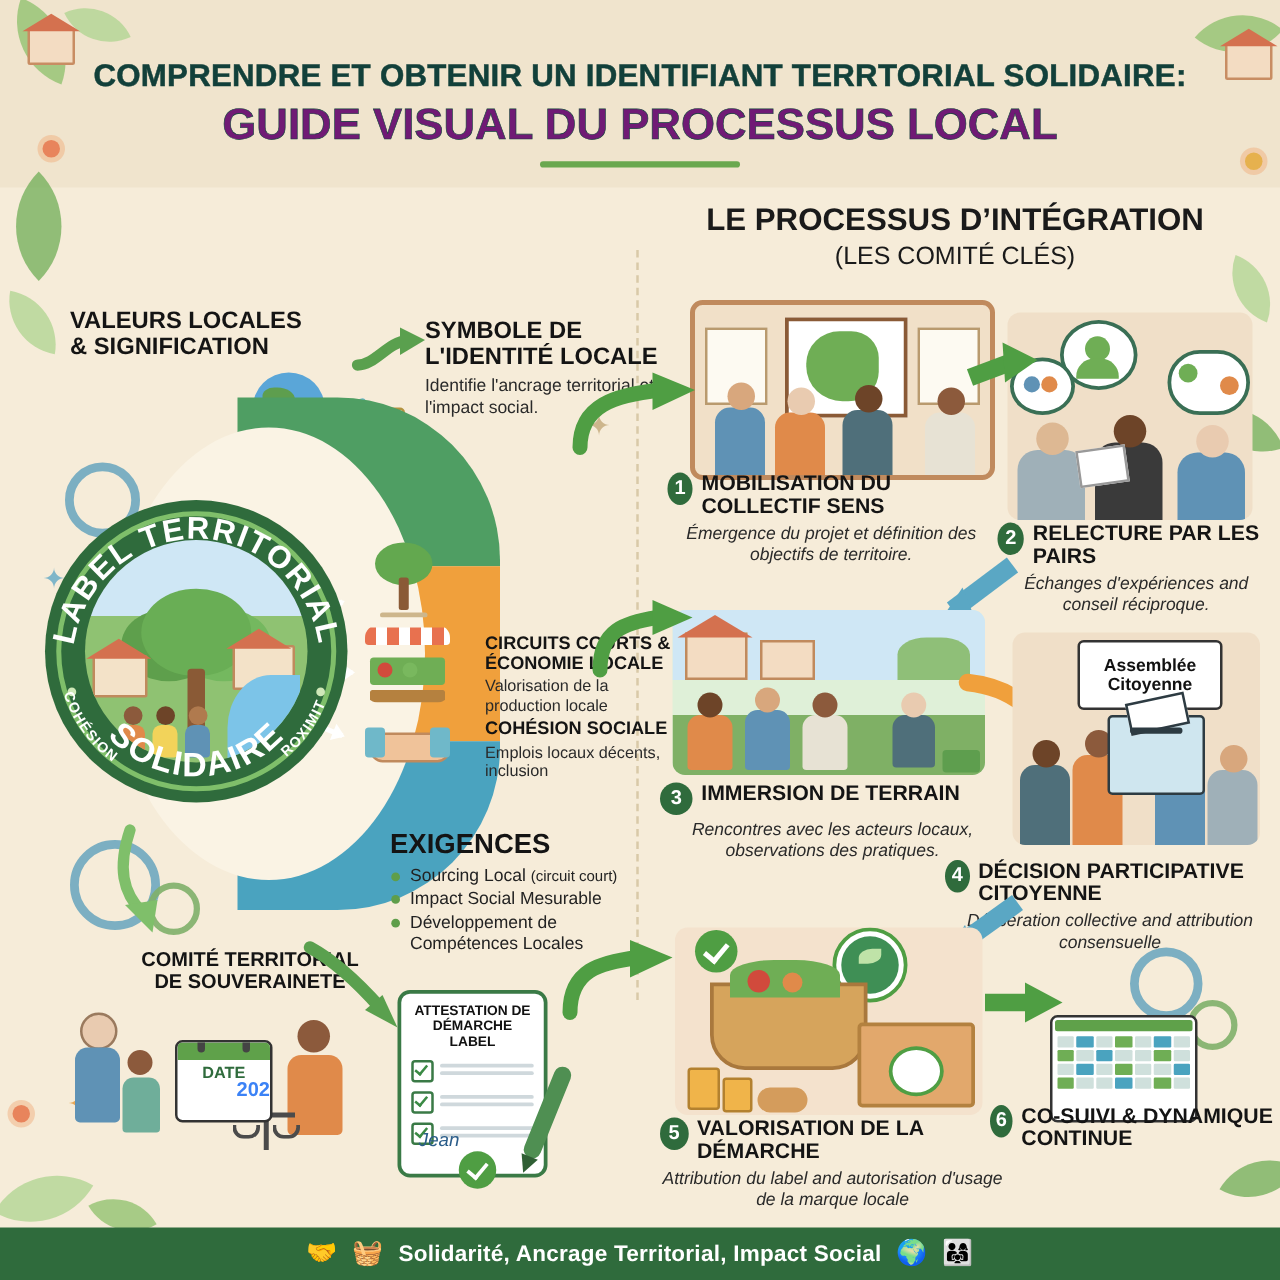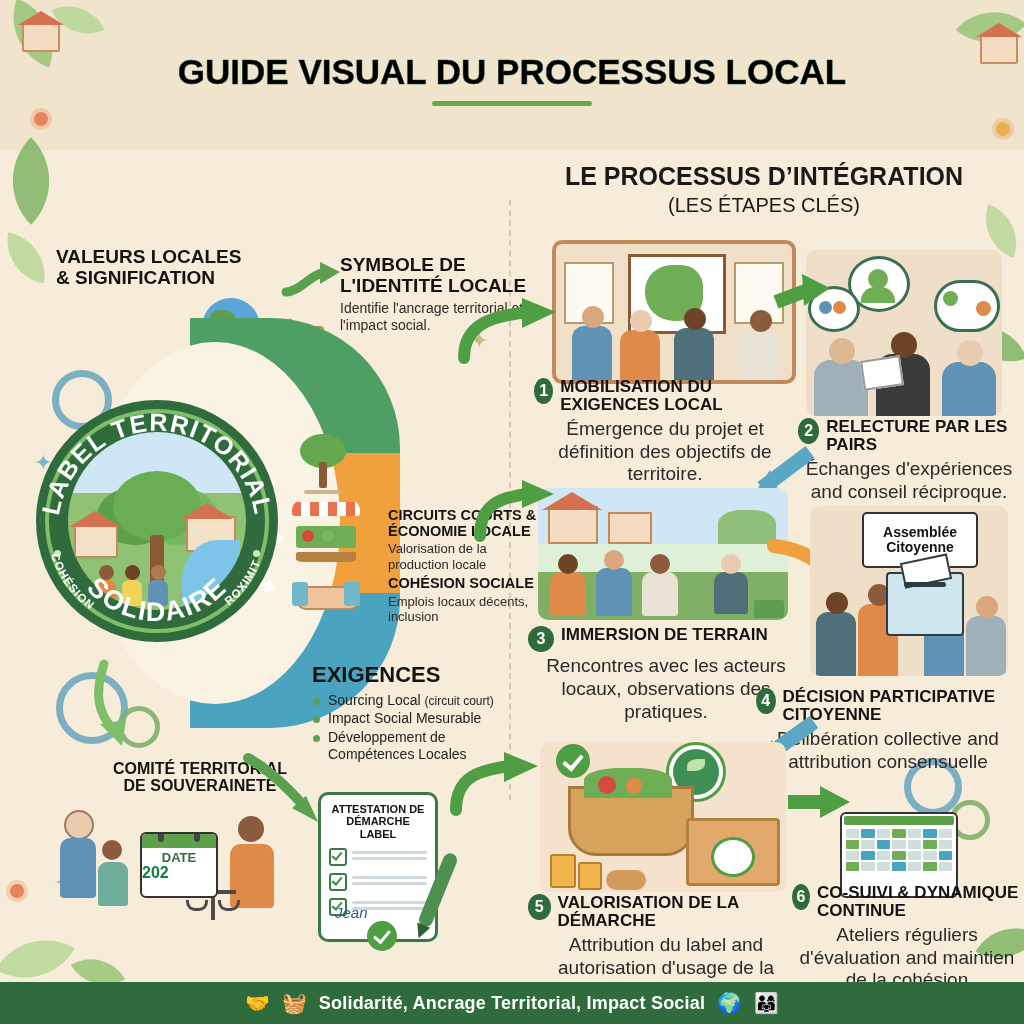--- a/index.html
+++ b/index.html
@@ -33,21 +33,21 @@
 
   
   .hdr{position:absolute;left:60px;right:60px;top:48px;text-align:center;}
   .hdr .l1{
     font-size:25px;font-weight:bold;letter-spacing:.2px;
     color:#12403a;line-height:1.1;
     text-transform:uppercase;
     -webkit-text-stroke:.4px #12403a;
   }
   .hdr .l2{
-    font-size:35px;font-weight:bold;color:#000000;
+    font-size:35px;font-weight:bold;color:#701a75;
     line-height:1.12;margin-top:4px;text-transform:uppercase;
     -webkit-text-stroke:.5px #12403a;
   }
   .hdr .rule{width:160px;height:5px;background:#6aa84f;border-radius:3px;margin:10px auto 0;}
 
   
   .coltitle{position:absolute;text-align:center;color:#1a1a1a;}
   .coltitle .t{font-size:25px;font-weight:bold;line-height:1.1;}
   .coltitle .s{font-size:20px;line-height:1.2;margin-top:2px;}
   #col-left-title{left:36px;width:464px;top:163px;}
@@ -118,21 +118,21 @@
   
   .card{position:absolute;border-radius:10px;overflow:hidden;}
   .ph{position:absolute;inset:0;}
 
   
   .step{position:absolute;}
   .step .num{display:inline-flex;align-items:center;justify-content:center;
     width:26px;height:26px;border-radius:50%;background:#2f6b3c;color:#fff;
     font-size:16px;font-weight:bold;vertical-align:top;}
   .step .hd{font-size:17px;}
-  .step .bd{font-size:19px;margin-top:3px;}
+  .step .bd{font-size:14px;margin-top:3px;font-style:italic;}
   .step-row{display:flex;gap:7px;align-items:flex-start;}
 
   
   .arrow{position:absolute;}
   .arrow svg{display:block;overflow:visible;}
 
   
   #attestation{position:absolute;left:318px;top:792px;width:120px;height:150px;
     background:#fff;border:3px solid #3a7a46;border-radius:10px;padding:8px 8px 0;box-sizing:border-box;}
   #attestation .t{font-size:11px;font-weight:bold;text-align:center;line-height:1.12;color:#111;}
@@ -150,21 +150,21 @@
 
   
   #assemblee{position:absolute;left:862px;top:512px;width:112px;height:52px;background:#fff;
     border:2px solid #333;border-radius:5px;display:flex;align-items:center;justify-content:center;
     font-size:14px;font-weight:bold;text-align:center;line-height:1.1;color:#111;}
 
   
   #calendar{position:absolute;left:140px;top:832px;width:74px;height:62px;background:#fff;border:2px solid #333;border-radius:6px;overflow:hidden;}
   #calendar .top{height:14px;background:#5fa14a;}
   #calendar .d{text-align:center;font-weight:bold;color:#2f6b3c;font-size:13px;margin-top:3px;line-height:1.05;}
-  #calendar .y{text-align:left;font-weight:bold;color:#15803d;font-size:16px;line-height:1;}
+  #calendar .y{text-align:right;font-weight:bold;color:#3b82f6;font-size:16px;line-height:1;}
   .cal-peg{position:absolute;top:-4px;width:6px;height:12px;background:#444;border-radius:3px;}
 
   
   #gridcal{position:absolute;left:840px;top:812px;width:118px;height:86px;background:#fff;border:2px solid #333;border-radius:6px;padding:4px;box-sizing:border-box;}
   #gridcal .gtop{height:9px;background:#5fa14a;border-radius:2px;margin:-2px -2px 4px;}
   #gridcal .g{display:grid;grid-template-columns:repeat(7,1fr);gap:2px;}
   #gridcal .g i{display:block;height:9px;background:#cfe0dc;border-radius:1px;}
   #gridcal .g i.on{background:#4aa3bf;}
   #gridcal .g i.gr{background:#6fae55;}
 
@@ -210,27 +210,28 @@
   <div class="sparkle" style="left:470px;top:330px;color:#cdb68c">✦</div>
 
   <div class="gear" style="left:52px;top:370px;width:46px;height:46px"></div>
   <div class="gear g" style="left:128px;top:386px;width:30px;height:30px;border-width:5px"></div>
   <div class="gear" style="left:56px;top:672px;width:58px;height:58px"></div>
   <div class="gear g" style="left:118px;top:706px;width:32px;height:32px;border-width:5px"></div>
   <div class="gear" style="left:904px;top:758px;width:44px;height:44px"></div>
   <div class="gear g" style="left:950px;top:800px;width:30px;height:30px;border-width:5px"></div>
 
   <div class="hdr">
+    <div class="l1">COMPRENDRE ET OBTENIR UN IDENTIFIANT TERRTORIAL SOLIDAIRE:</div>
     <div class="l2">GUIDE VISUAL DU PROCESSUS LOCAL</div>
     <div class="rule"></div>
   </div>
 
   <div class="coltitle" id="col-right-title">
     <div class="t">LE PROCESSUS D’INTÉGRATION</div>
-    <div class="s">(LES ÉTAPES CLÉS)</div>
+    <div class="s">(LES COMITÉ CLÉS)</div>
   </div>
   <div class="divider"></div>
 
   <div id="lbl-valeurs" class="hd">
     <span style="white-space:pre-line">VALEURS LOCALES
 &amp; SIGNIFICATION</span>
   </div>
 
   <div class="arrow" style="left:284px;top:262px">
     <svg width="58" height="36" viewBox="0 0 58 36">
@@ -432,21 +433,21 @@
         <div style="position:absolute;left:10px;top:-20px;width:22px;height:22px;border-radius:50%;background:#6d4428"></div>
       </div>
     <div style="position:absolute;right:12px;bottom:0;width:40px;height:50px;background:#e7e2d4;border-radius:12px 12px 0 0">
         <div style="position:absolute;left:10px;top:-20px;width:22px;height:22px;border-radius:50%;background:#8c5a3c"></div>
       </div>
   </div>
 
   <div class="step" style="left:534px;top:378px;width:262px">
     <div class="step-row">
       <span class="num">1</span>
-      <span class="hd">MOBILISATION DU EXIGENCES LOCAL</span>
+      <span class="hd">MOBILISATION DU COLLECTIF SENS</span>
     </div>
     <div class="bd" style="text-align:center">Émergence du projet et définition des objectifs de territoire.</div>
   </div>
 
   <div class="card" style="left:806px;top:250px;width:196px;height:166px;background:#f0dfc8">
     <div style="position:absolute;left:42px;top:6px;width:56px;height:50px;border-radius:50%;background:#fff;border:3px solid #3a6f55">
       <div style="position:absolute;left:17px;top:10px;width:20px;height:20px;border-radius:50%;background:#6fae55"></div>
       <div style="position:absolute;left:10px;top:28px;width:34px;height:16px;border-radius:14px 14px 0 0;background:#6fae55"></div>
     </div>
     <div style="position:absolute;left:2px;top:36px;width:46px;height:40px;border-radius:50%;background:#fff;border:3px solid #3a6f55">
@@ -630,21 +631,20 @@
         <i class="gr"></i>
         <i></i>
     </div>
   </div>
 
   <div class="step" style="left:792px;top:884px;width:230px">
     <div class="step-row">
       <span class="num">6</span>
       <span class="hd">CO-SUIVI &amp; DYNAMIQUE CONTINUE</span>
     </div>
-    <div class="bd" style="text-align:center">Ateliers réguliers d'évaluation and maintien de la cohésion</div>
   </div>
 
   <div class="arrow" style="left:452px;top:296px">
     <svg width="110" height="66" viewBox="0 0 110 66">
       <path d="M12 62 C12 28 40 20 76 16" stroke="#4f9e43" stroke-width="12" fill="none" stroke-linecap="round"></path>
       <path d="M70 2 L104 16 L70 32 Z" fill="#4f9e43"></path>
     </svg>
   </div>
   <div class="arrow" style="left:470px;top:470px">
     <svg width="86" height="70" viewBox="0 0 86 70">

